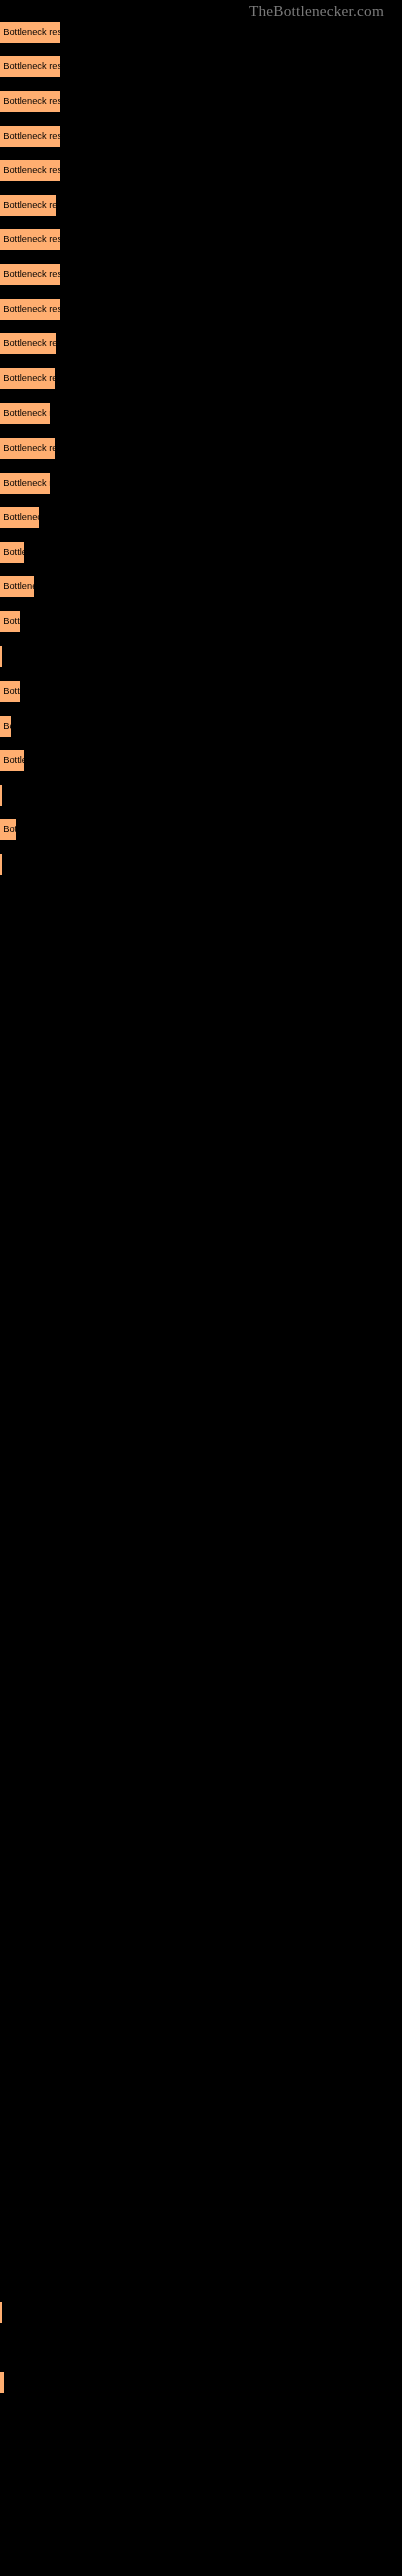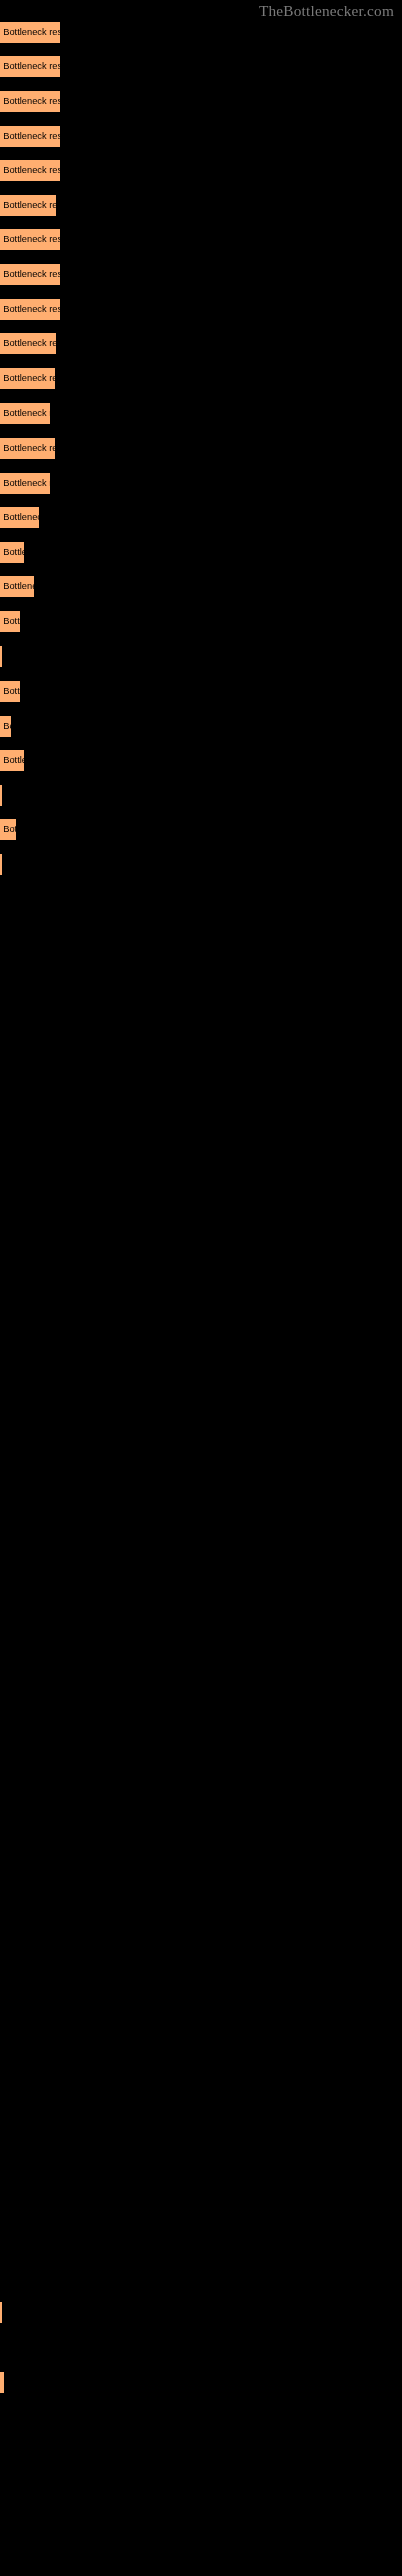--- a/index.html
+++ b/index.html
@@ -13,21 +13,21 @@
   body {
     font-family: "Liberation Sans", sans-serif;
     position: relative;
   }
   #site-title {
     position: absolute;
     top: 0px;
     left: 0px;
     width: 403px;
     text-align: right;
-    padding-right: 9px;
+    padding-right: 19px;
     box-sizing: border-box;
     color: #7a7a7a;
     font-size: 15.3px;
     line-height: 21px;
     font-family: "Liberation Serif", serif;
     letter-spacing: 0.2px;
   }
   #bars {
     position: absolute;
     top: 0;

